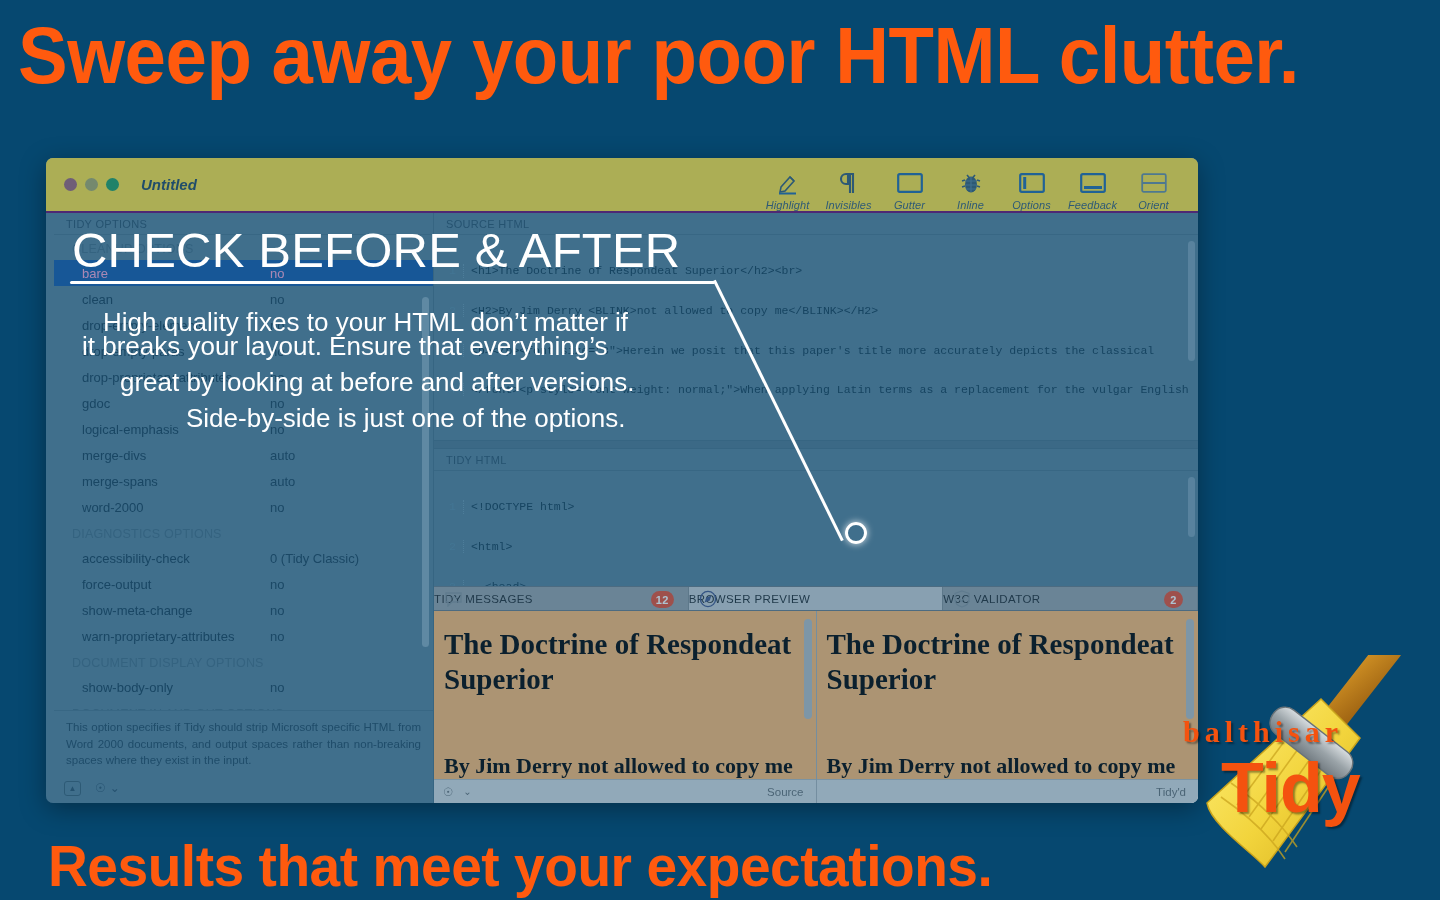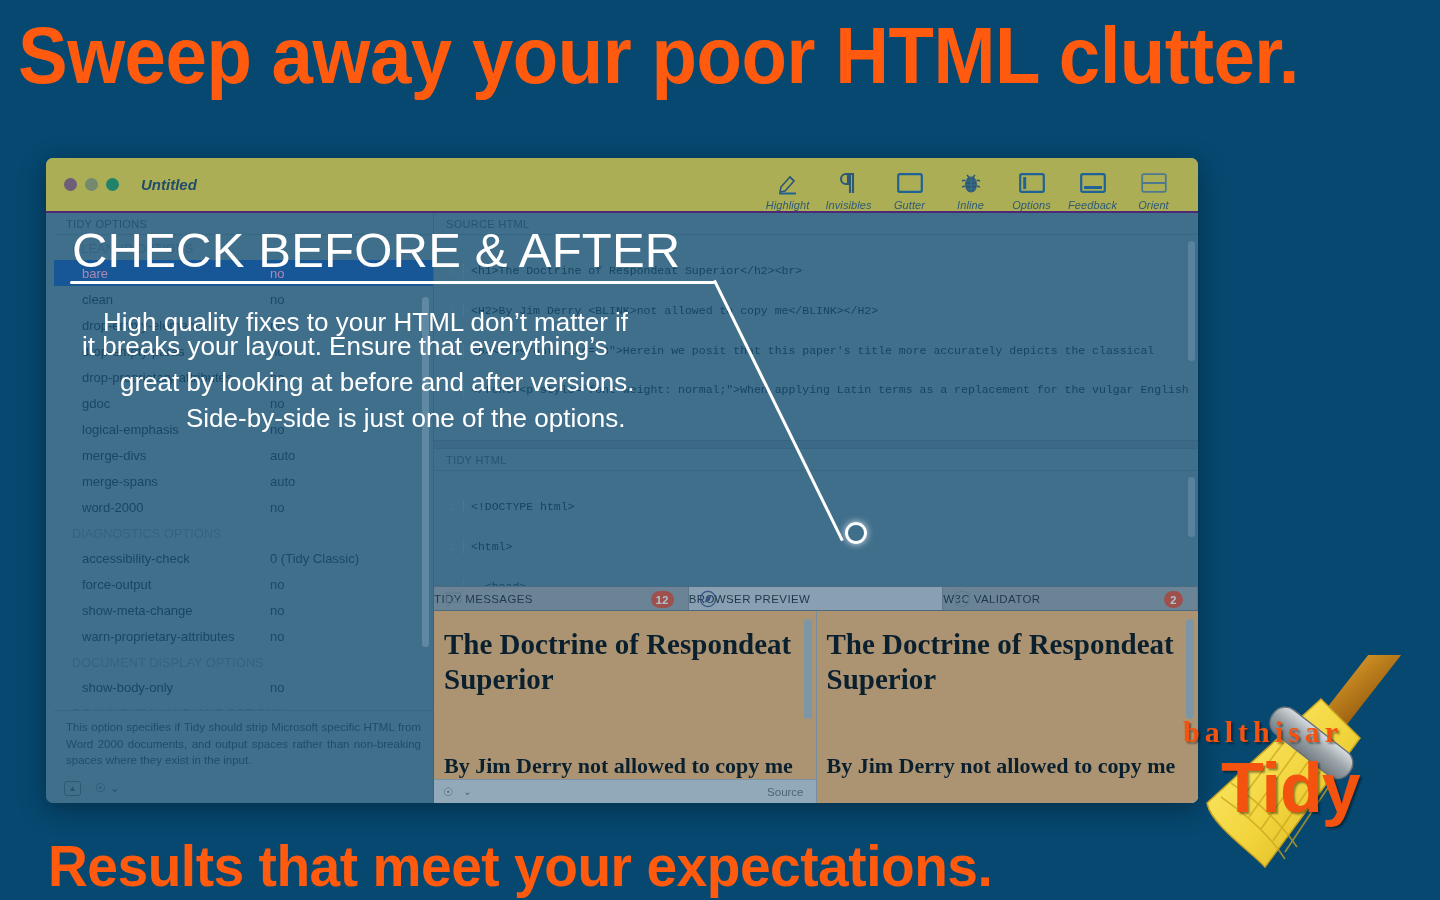--- a/index.html
+++ b/index.html
@@ -556,20 +556,24 @@
               <span class="spacer"></span>
               <span>Source</span>
             </div>
           </div>
 
           <div class="preview">
             <div class="pv-body">
               <div class="pv-h1">The Doctrine of Respondeat Superior</div>
               <div class="pv-h2">By Jim Derry not allowed to copy me</div>
               <div class="pv-sb"></div>
+            </div>
+            <div class="pv-foot">
+              <span class="spacer"></span>
+              <span>Tidy'd</span>
             </div>
           </div>
         </div>
 
       </div>
     </div>
   </div>
 
   <div id="tint"></div>
 

